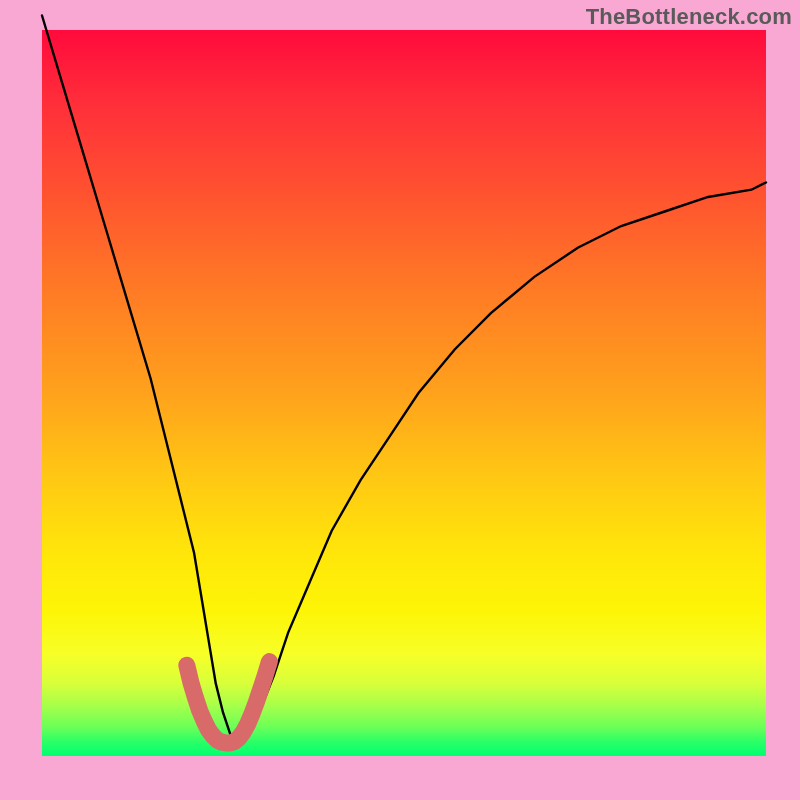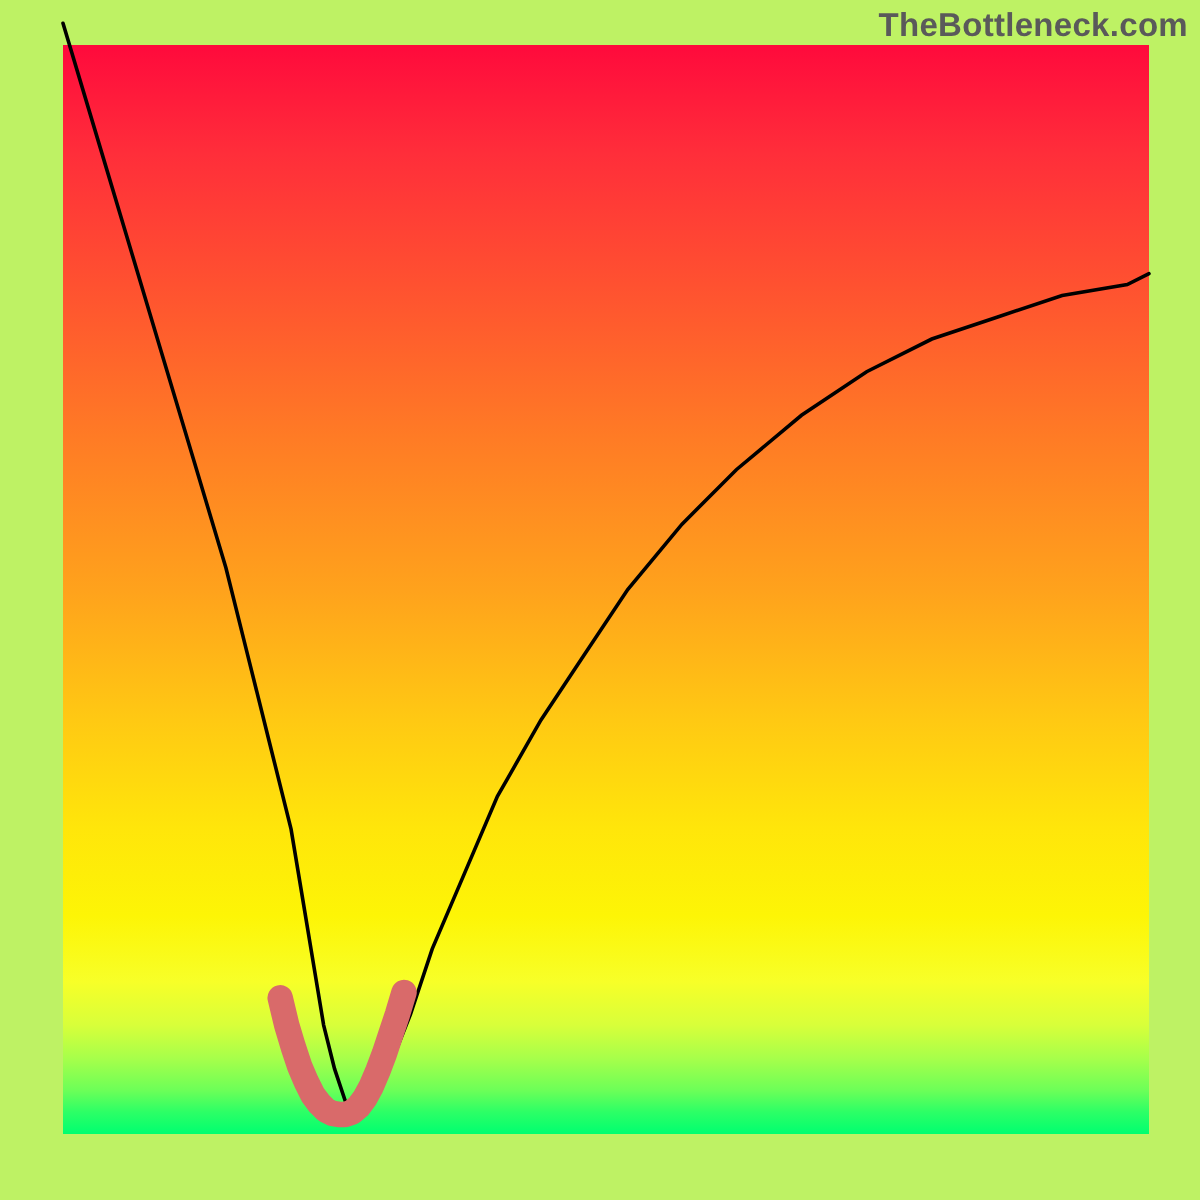--- a/index.html
+++ b/index.html
@@ -8,21 +8,21 @@
     width: 800px;
     height: 800px;
     background: #000;
     overflow: hidden;
     font-family: Arial, Helvetica, sans-serif;
   }
   .stage {
     position: relative;
     width: 800px;
     height: 800px;
-    background: #bef264;
+    background: #f9a8d4;
   }
   .plot-area {
     position: absolute;
     left: 42px;
     top: 30px;
     width: 724px;
     height: 726px;
     
     background: linear-gradient(
       to bottom,

